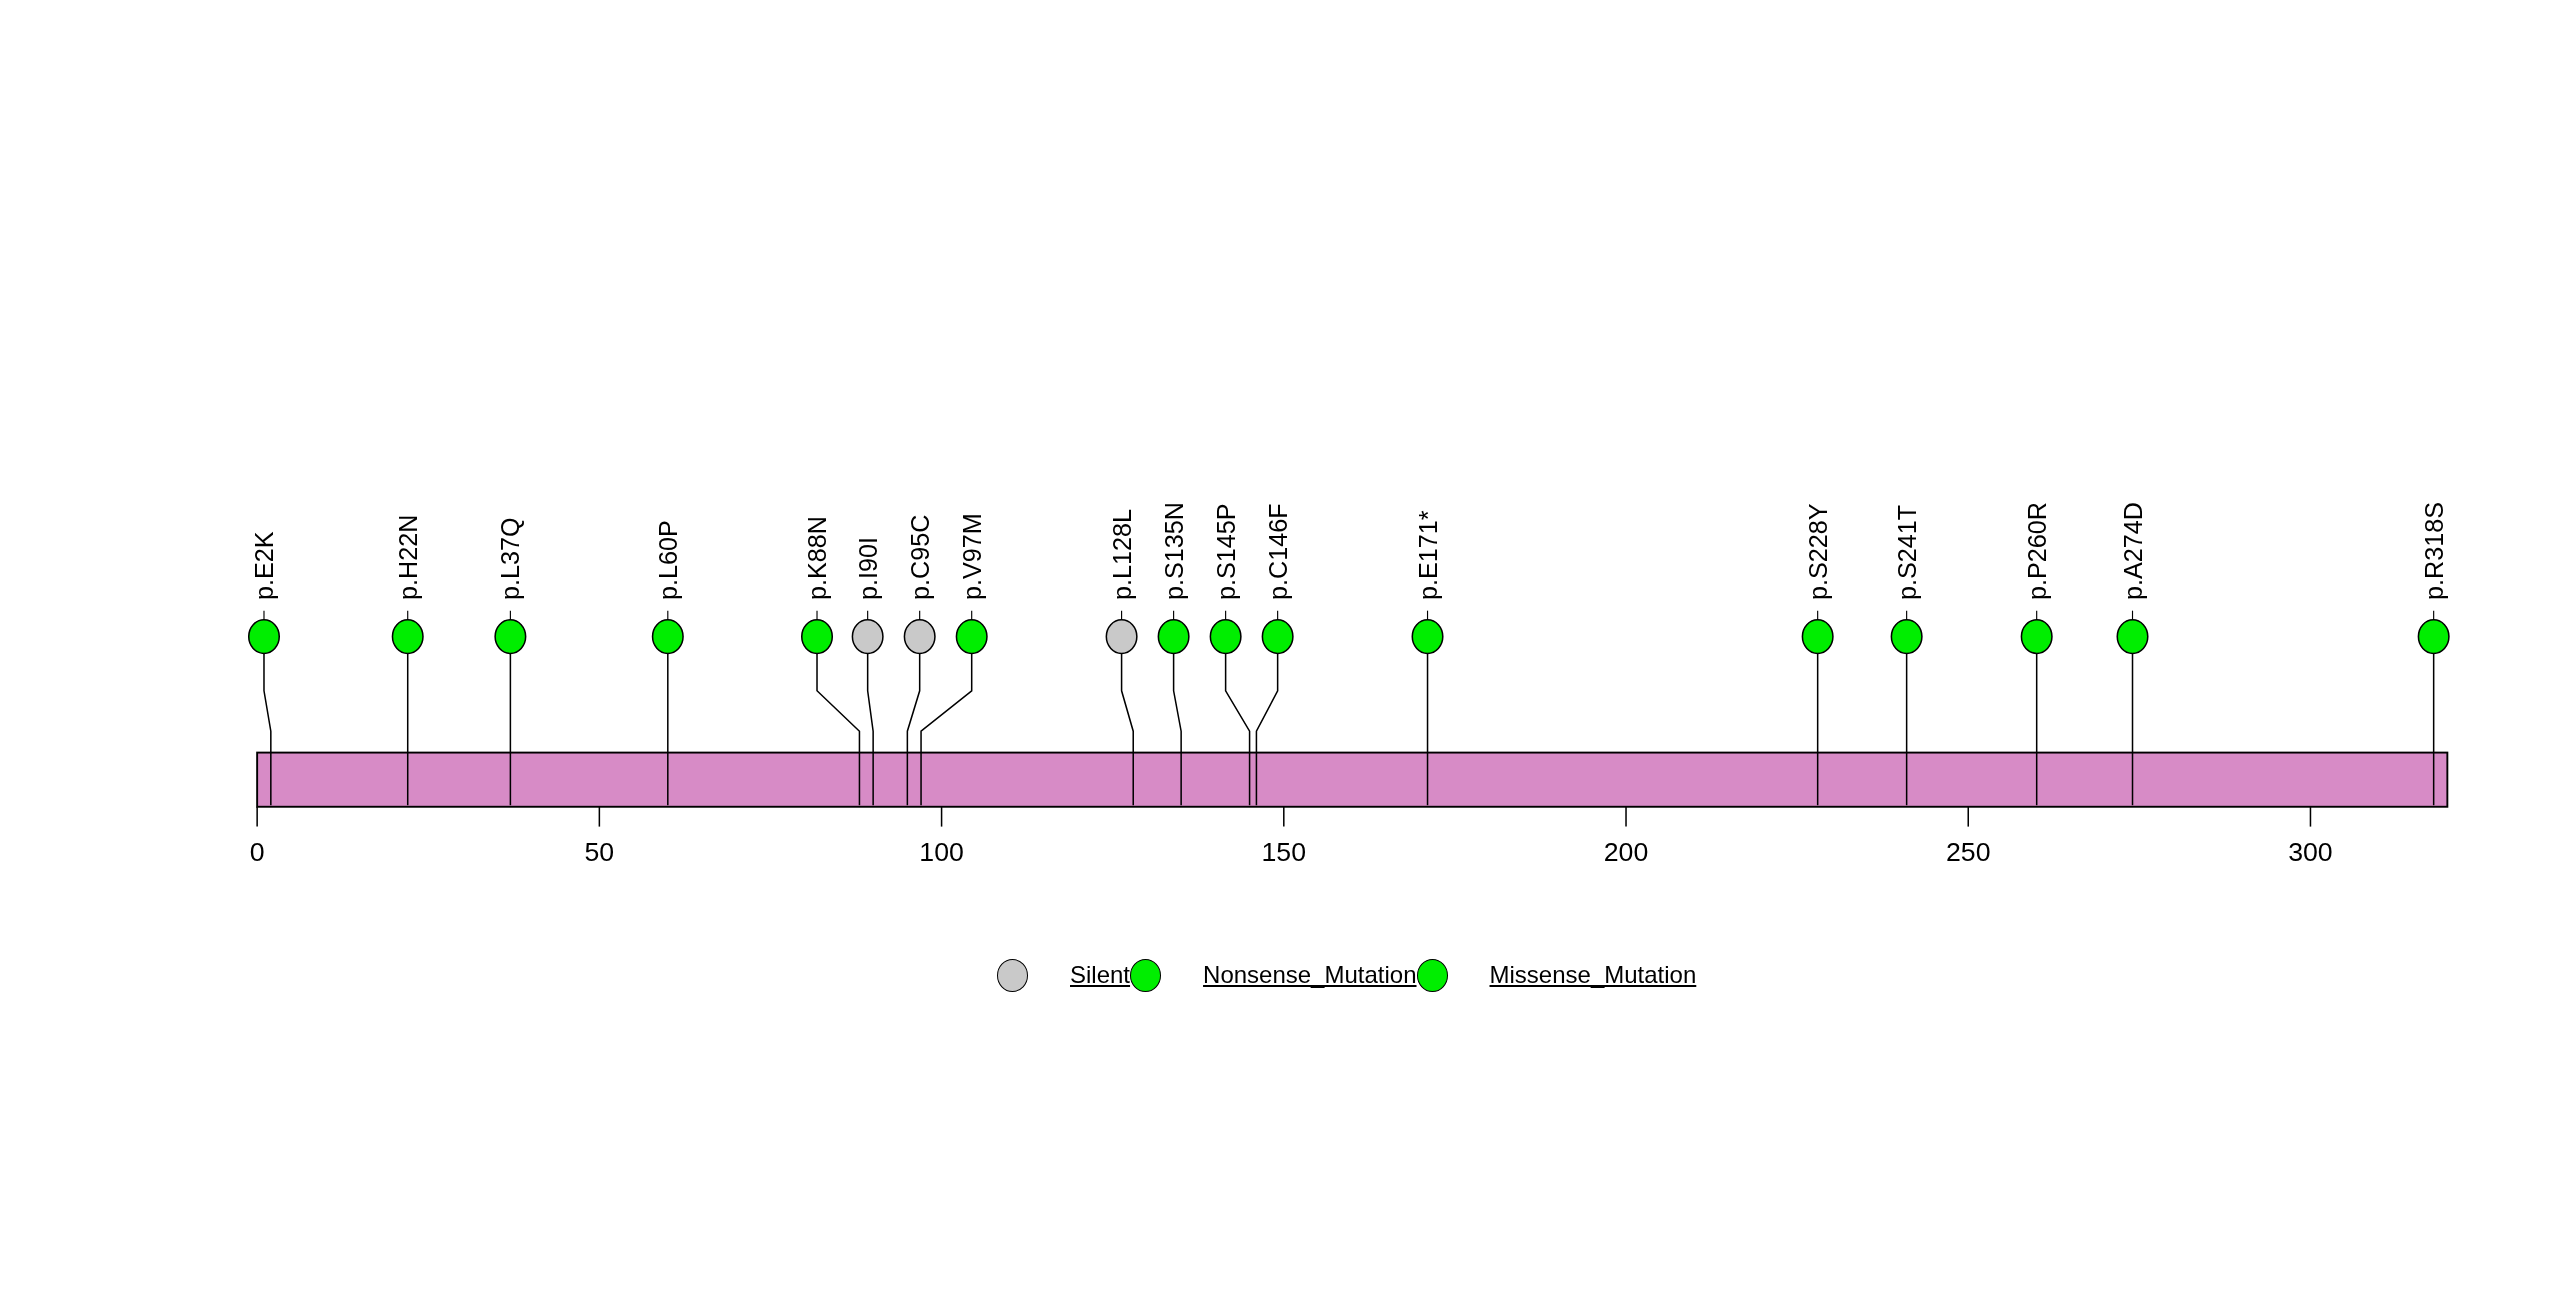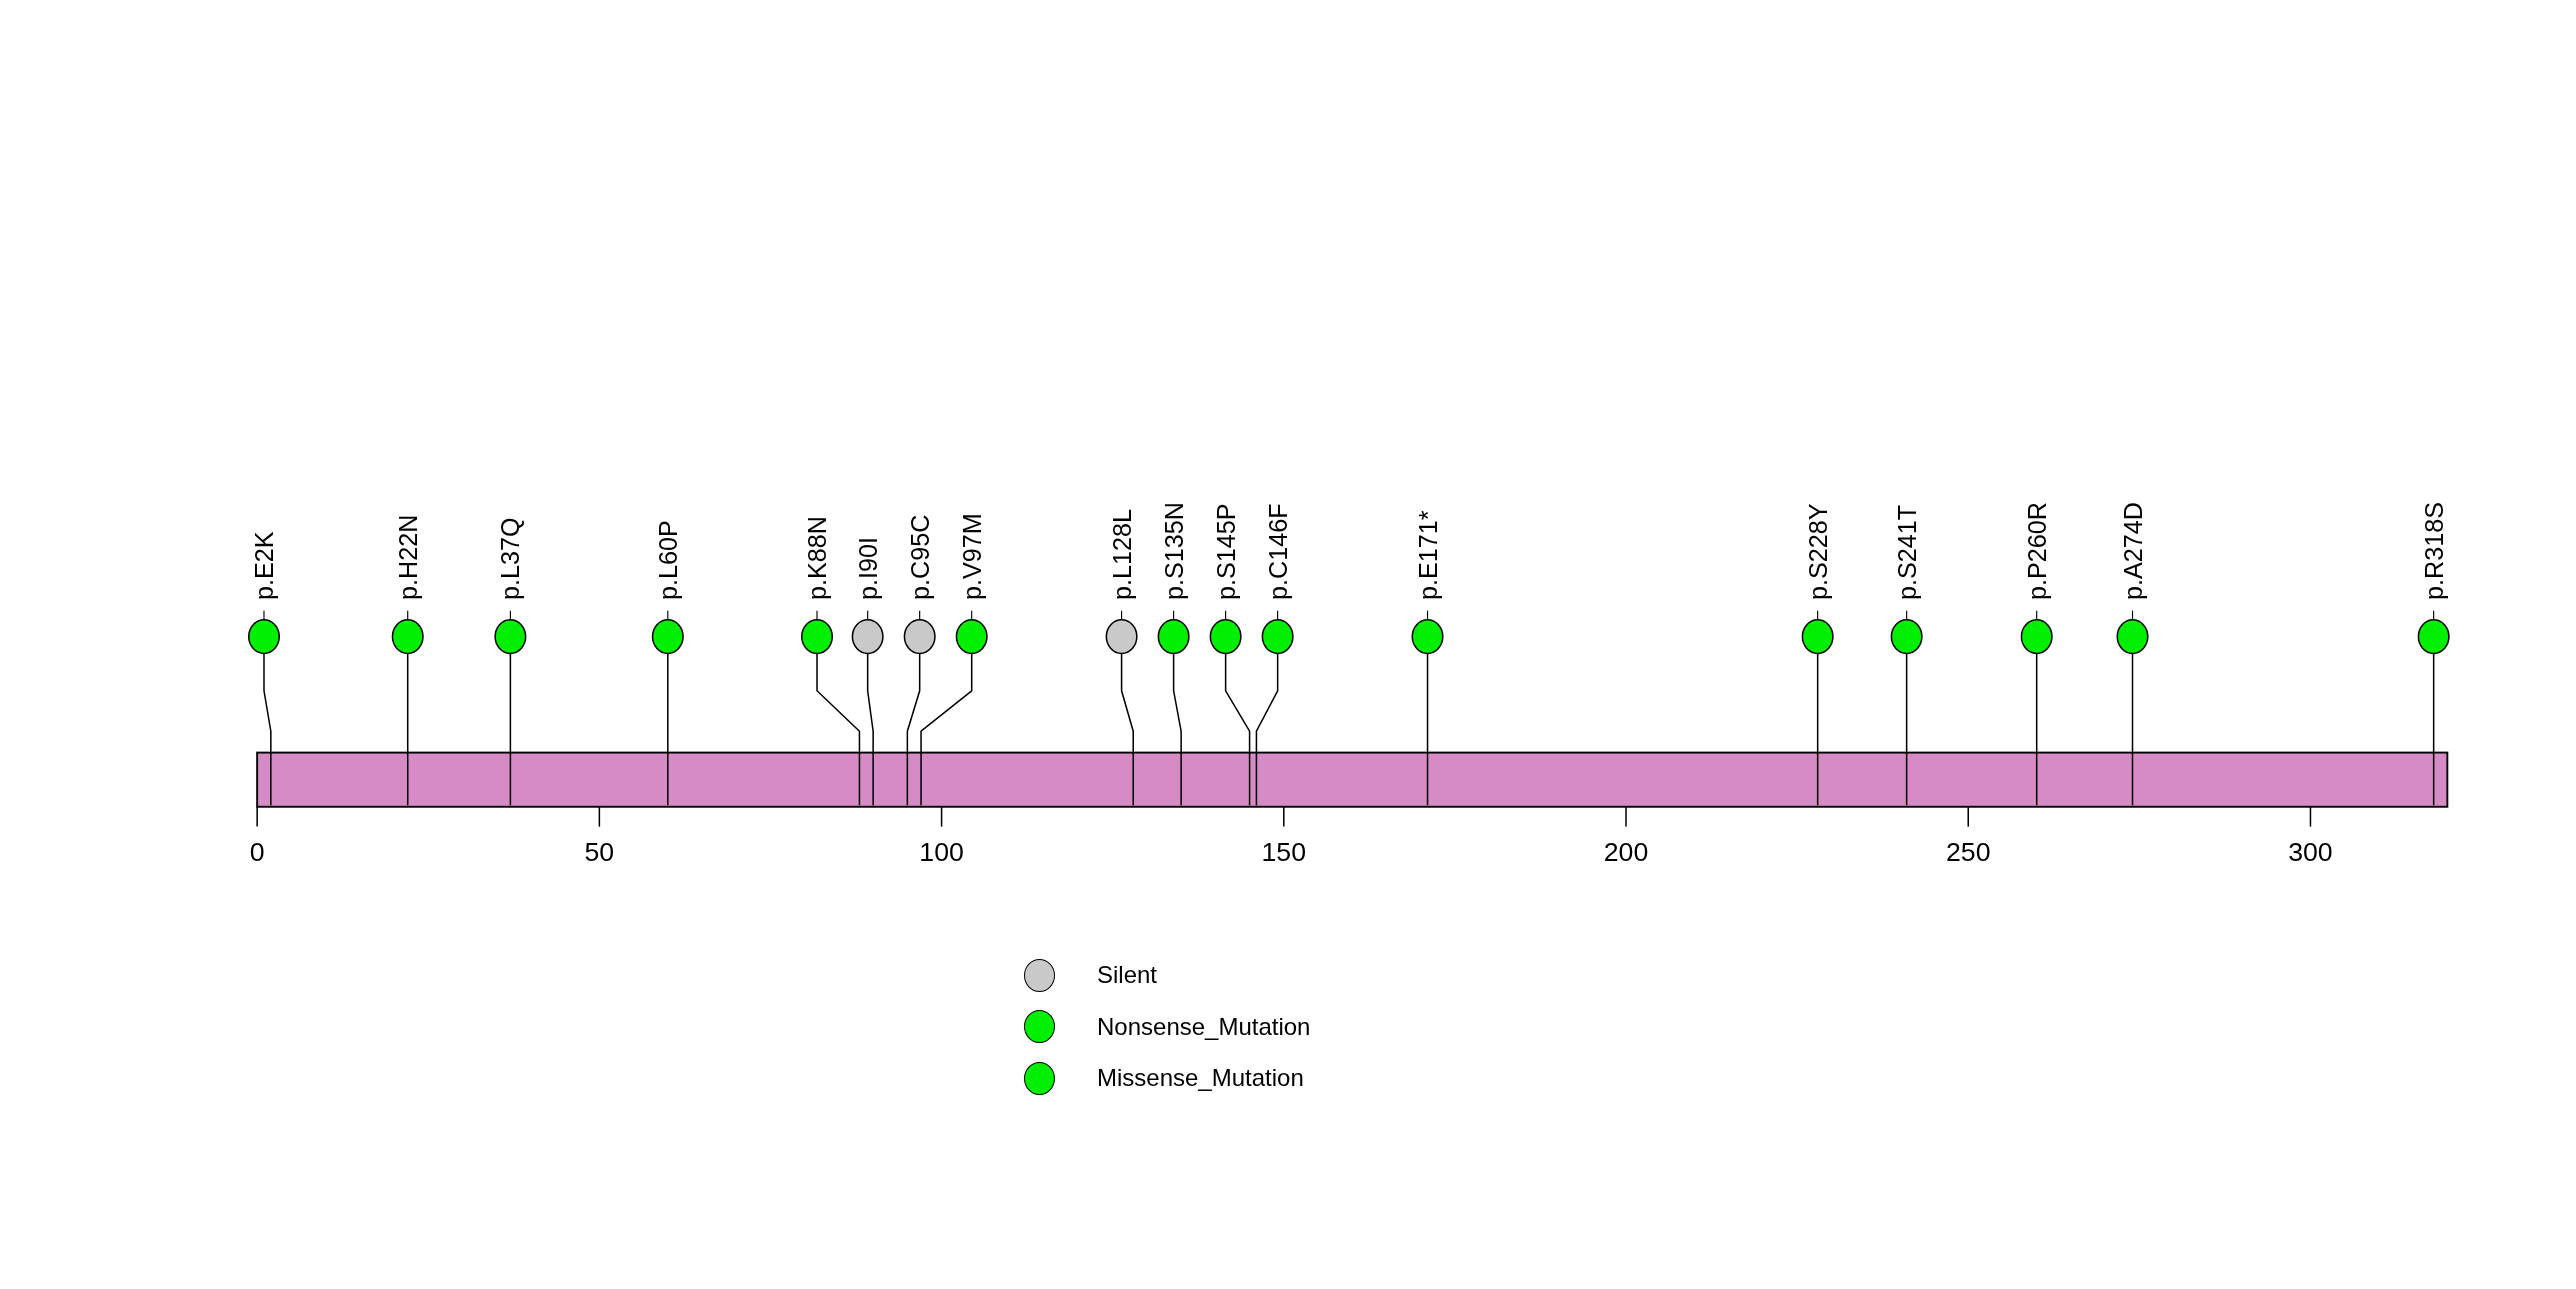--- a/index.html
+++ b/index.html
@@ -14,25 +14,26 @@
     overflow: hidden;
     font-family: "Liberation Sans", "DejaVu Sans", sans-serif;
   }
   #plot-svg {
     position: absolute;
     left: 0;
     top: 0;
   }
   .legend {
     position: absolute;
-    left: 1024px;
+    left: 997px;
     top: 958px;
     display: flex;
-    flex-direction: column;
+    flex-direction: row;
     row-gap: 17.5px;
+    text-decoration: underline;
   }
   .legend-row {
     display: flex;
     align-items: center;
     height: 34px;
   }
   .legend-swatch {
     width: 31px;
     height: 33px;
     border-radius: 50%;

